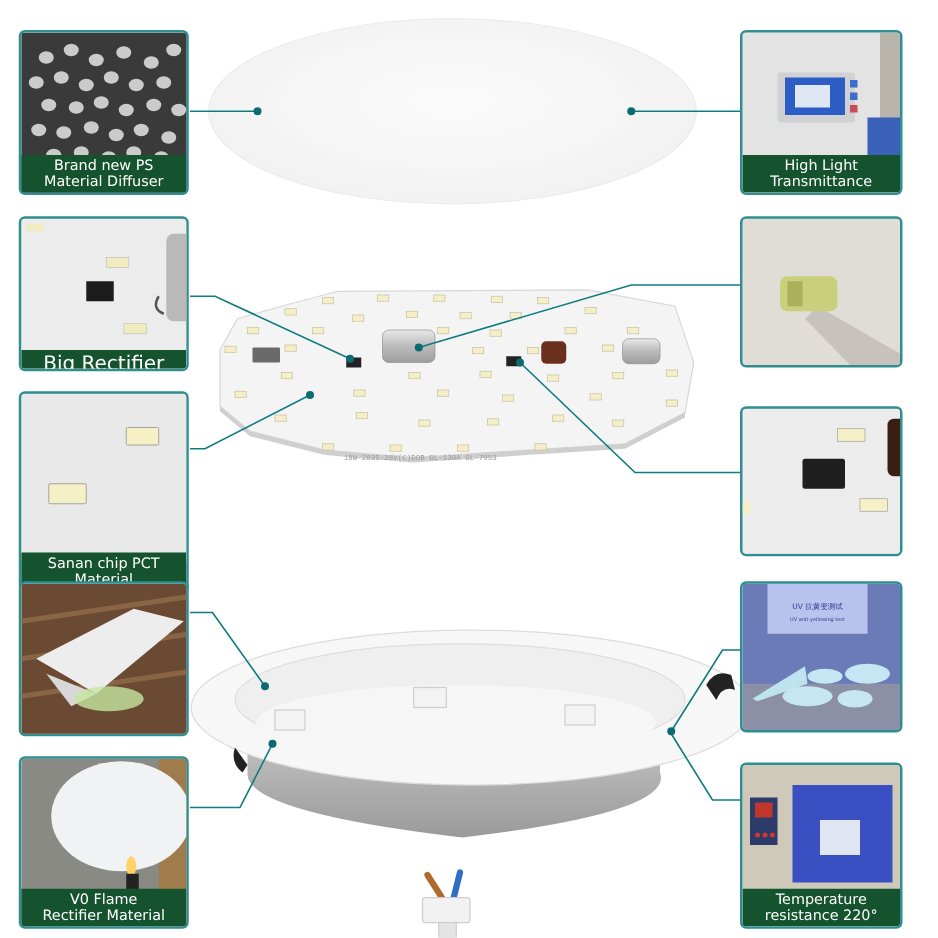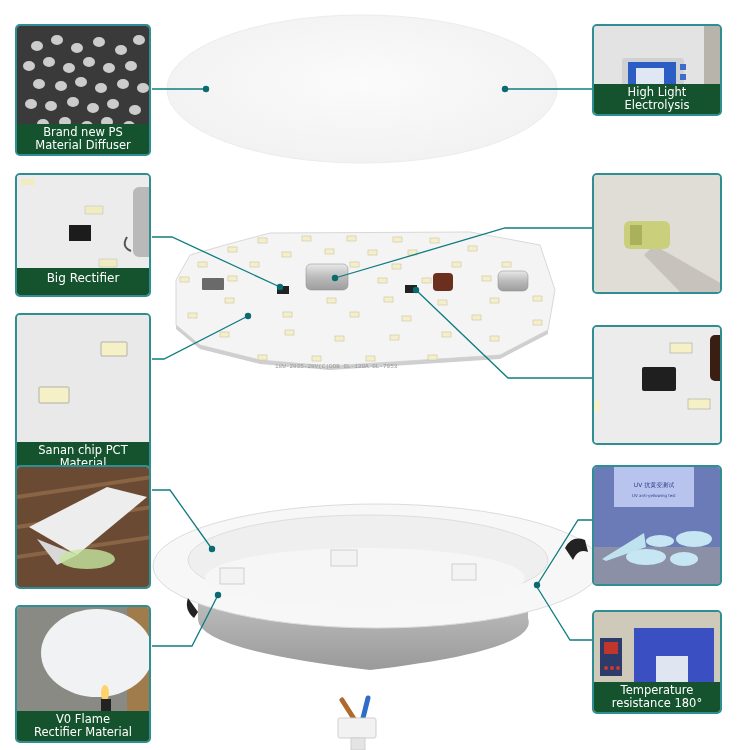--- a/index.html
+++ b/index.html
@@ -1,20 +1,20 @@
 <!DOCTYPE html>
 <html><head>
 <meta charset="utf-8">
 <style>
   html,body{margin:0;padding:0;background:#ffffff;}
   body{width:750px;height:750px;position:relative;overflow:hidden;font-family:"DejaVu Sans","Liberation Sans",sans-serif;}
   .card{position:absolute;border:2px solid #2f8e91;border-radius:5px;overflow:hidden;background:#ddd;box-sizing:border-box;}
   .card .photo{position:absolute;left:0;top:0;right:0;bottom:0;}
   .card .cap{position:absolute;left:0;right:0;bottom:0;background:#14532d;color:#fff;text-align:center;font-size:11.5px;line-height:13px;padding:2px 2px 3px;box-sizing:border-box;font-weight:500;}
-  .card .cap.one{height:27px;line-height:17px;font-size:12px;}
+  .card .cap.one{height:15px;line-height:17px;font-size:16px;}
   .card .cap.two{height:30px;}
   .lines{position:absolute;left:0;top:0;width:750px;height:750px;pointer-events:none;}
   .abs{position:absolute;}
 </style>
 </head>
 <body>
 
 <svg class="abs" style="left:0;top:0" width="750" height="750">
   <defs>
     <radialGradient id="disc" cx="50%" cy="45%" r="60%">
@@ -227,35 +227,35 @@
     <ellipse cx="80" cy="46" rx="56" ry="44" fill="#f0f2f4"></ellipse>
     <ellipse cx="88" cy="86" rx="4" ry="8" fill="#ffd36a"></ellipse>
     <rect x="84" y="92" width="10" height="14" fill="#222"></rect>
   </svg>
   <div class="cap two">
       <div>V0 Flame</div>
       <div>Rectifier Material</div>
     </div>
 </div>
 
-<div class="card" style="left:592px;top:24px;width:130px;height:92px">
+<div class="card" style="left:592px;top:24px;width:130px;height:132px">
   <svg class="photo" width="130" height="132">
     <rect width="130" height="132" fill="#b8b3ab"></rect>
     <rect x="0" y="0" width="110" height="100" fill="#e3e3e3"></rect>
     <rect x="28" y="32" width="62" height="40" rx="3" fill="#cfd1d3"></rect>
     <rect x="34" y="36" width="48" height="30" fill="#2c5dc4"></rect>
     <rect x="42" y="42" width="28" height="18" fill="#dfe7f5"></rect>
     <rect x="86" y="38" width="6" height="6" fill="#3d6ccc"></rect>
       <rect x="86" y="48" width="6" height="6" fill="#3d6ccc"></rect>
       <rect x="86" y="58" width="6" height="6" fill="#cc4b5a"></rect>
     <rect x="100" y="68" width="30" height="30" fill="#3a61b8"></rect>
   </svg>
   <div class="cap two">
       <div>High Light</div>
-      <div>Electrolysis</div>
+      <div>Transmittance</div>
     </div>
 </div>
 
 <div class="card" style="left:592px;top:173px;width:130px;height:121px">
   <svg class="photo" width="130" height="121">
     <rect width="130" height="121" fill="#e0ddd6"></rect>
     <polygon points="60,70 130,110 130,121 90,121 50,80" fill="#c7c3bc"></polygon>
     <rect x="30" y="46" width="46" height="28" rx="6" fill="#c9cf7a"></rect>
     <rect x="36" y="50" width="12" height="20" fill="#a9b25a"></rect>
   </svg>
@@ -280,28 +280,28 @@
     <text x="60" y="30" font-size="4" fill="#2c3c8a" text-anchor="middle">UV anti-yellowing test</text>
     <rect x="0" y="80" width="130" height="41" fill="#8b90a6"></rect>
     <polygon points="8,92 50,66 52,80 12,94" fill="#bfe2ef"></polygon>
     <ellipse cx="66" cy="74" rx="14" ry="6" fill="#c5e6f2"></ellipse>
     <ellipse cx="100" cy="72" rx="18" ry="8" fill="#c5e6f2"></ellipse>
     <ellipse cx="52" cy="90" rx="20" ry="8" fill="#c5e6f2"></ellipse>
     <ellipse cx="90" cy="92" rx="14" ry="7" fill="#c5e6f2"></ellipse>
   </svg>
 </div>
 
-<div class="card" style="left:592px;top:610px;width:130px;height:104px">
+<div class="card" style="left:592px;top:610px;width:130px;height:133px">
   <svg class="photo" width="130" height="133">
     <rect width="130" height="133" fill="#cfc9b9"></rect>
     <rect x="6" y="26" width="22" height="38" fill="#2c3b6a"></rect>
     <rect x="10" y="30" width="14" height="12" fill="#c0362c"></rect>
     <circle cx="12" cy="56" r="2" fill="#d0392e"></circle>
       <circle cx="18" cy="56" r="2" fill="#d0392e"></circle>
       <circle cx="24" cy="56" r="2" fill="#d0392e"></circle>
     <rect x="40" y="16" width="80" height="78" fill="#3a4fc2"></rect>
     <rect x="62" y="44" width="32" height="28" fill="#dfe6f2"></rect>
   </svg>
   <div class="cap two">
       <div>Temperature</div>
-      <div>resistance 180°</div>
+      <div>resistance 220°</div>
     </div>
 </div>
 
 </body></html>

